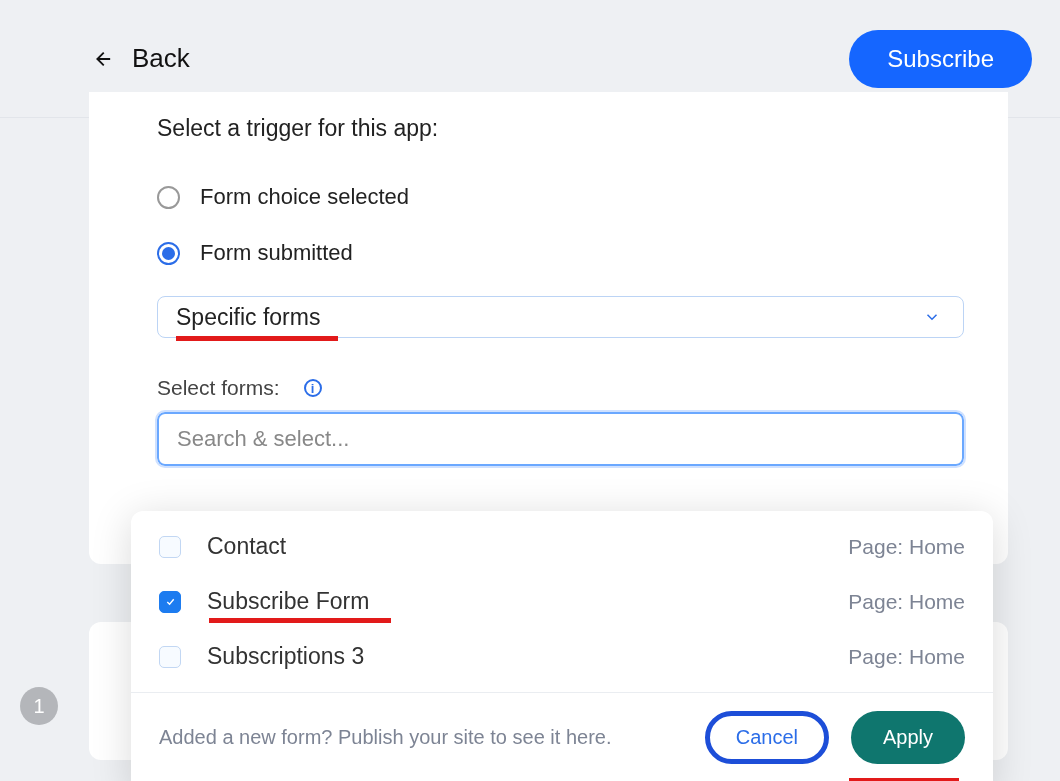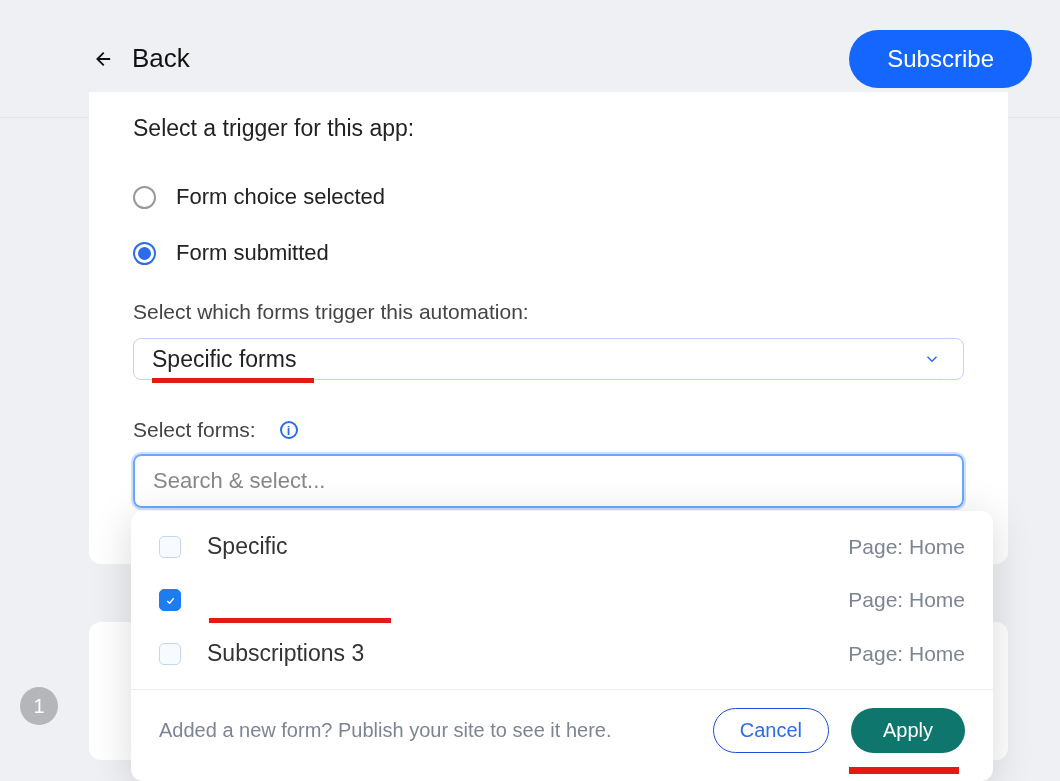--- a/index.html
+++ b/index.html
@@ -52,21 +52,21 @@
       font-weight: 500;
       cursor: pointer;
     }
     .panel {
       position: absolute;
       left: 89px;
       top: 92px;
       width: 919px;
       background: #fff;
       border-radius: 0 0 12px 12px;
-      padding: 0 44px 44px 44px;
+      padding: 0 44px 44px 68px;
       height: 472px;
     }
     .section-title {
       font-size: 23px;
       color: #222;
       font-weight: 400;
       margin-top: 23px;
     }
     .radio-group {
       margin-top: 42px;
@@ -247,21 +247,21 @@
       font-size: 20px;
       color: #7d8494;
     }
     .footer-actions {
       display:flex;
       gap: 22px;
     }
     .cancel-btn {
       background:#fff;
       color:#2b6de8;
-      border: 1px solid #1d4ed8;
+      border: 5px solid #1d4ed8;
       border-radius: 999px;
       padding: 10px 26px;
       font-size: 20px;
       cursor:pointer;
     }
     .apply-btn {
       background:#0f766e;
       color:#fff;
       border: none;
       border-radius: 999px;
@@ -335,21 +335,20 @@
       <span class="radio-label">Form choice selected</span>
     </div>
     <div class="radio-item">
       <div class="radio-circle">
         <div class="radio-circle-inner"></div>
       </div>
       <span class="radio-label">Form submitted</span>
     </div>
   </div>
 
-  <div class="field-label">Select which forms trigger this automation:</div>
 
   <div class="select-box">
     <span class="select-value">Specific forms</span>
     <svg class="chevron-down" viewBox="0 0 24 24">
       <path d="M6 9 L12 15 L18 9"></path>
     </svg>
     <span class="red-underline-1"></span>
   </div>
 
   <div class="field-label-2">
@@ -359,32 +358,33 @@
 
   <input class="search-input" type="text" placeholder="Search &amp; select..." style="">
 
 </div>
 
 <div class="dropdown">
 
   <div class="dropdown-option">
     <div class="option-left">
       <div class="checkbox"></div>
-      <span class="option-name">Specific</span>
+      <span class="option-name">Contact</span>
     </div>
     <span class="option-meta">Page: Home</span>
   </div>
 
   <div class="dropdown-option">
     <div class="option-left">
       <div class="checkbox checked">
         <svg class="checkmark" viewBox="0 0 24 24">
             <path d="M5 13 L10 18 L19 7"></path>
           </svg>
       </div>
+      <span class="option-name">Subscribe Form</span>
     </div>
     <span class="option-meta">Page: Home</span>
     <span class="red-underline-2"></span>
   </div>
 
   <div class="dropdown-option">
     <div class="option-left">
       <div class="checkbox"></div>
       <span class="option-name">Subscriptions 3</span>
     </div>

